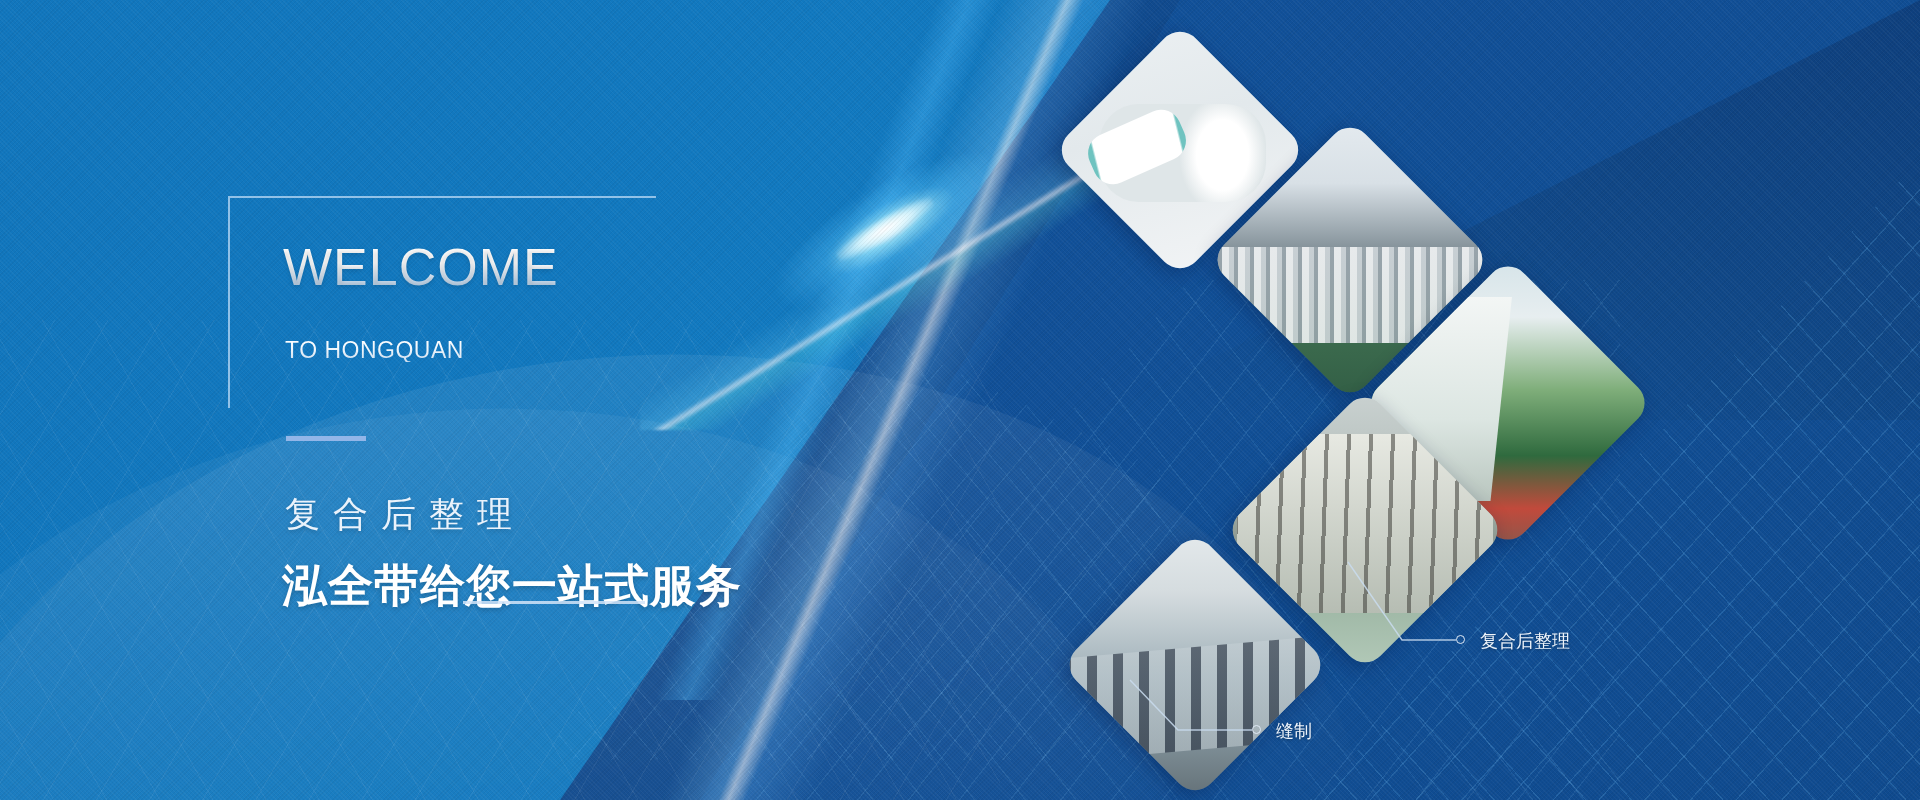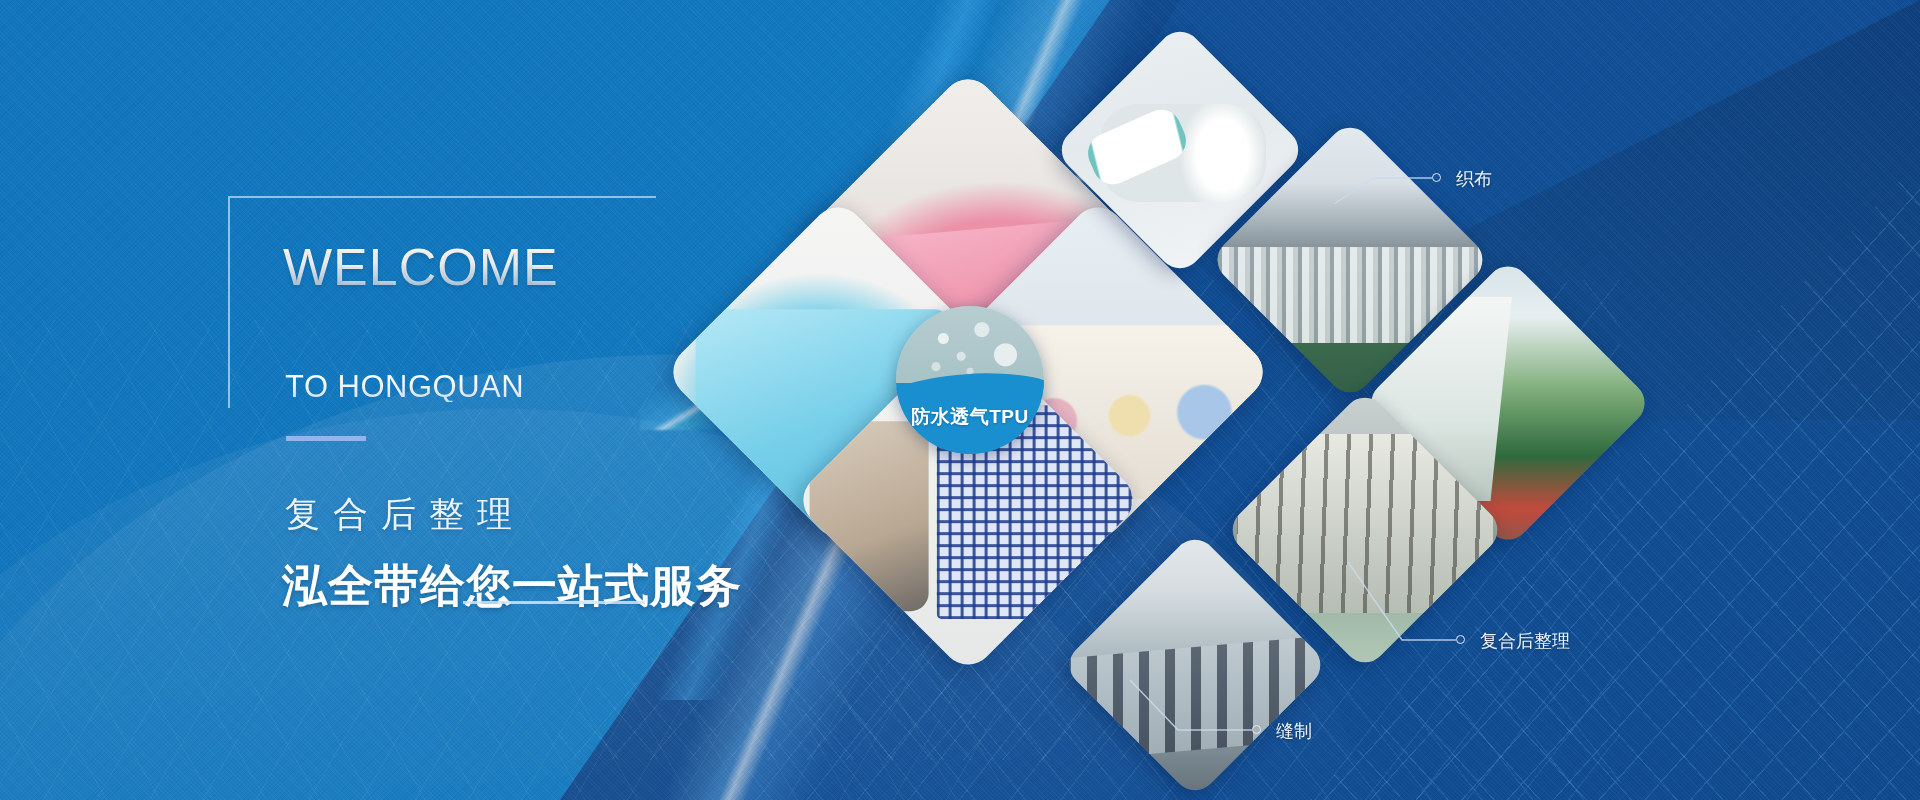--- a/index.html
+++ b/index.html
@@ -127,25 +127,24 @@
   .welcome{
     position:absolute;left:55px;top:45px;
     font-size:52px;font-weight:400;letter-spacing:1px;line-height:1;
     background:linear-gradient(180deg,#ffffff 0%,#ffffff 42%,#c4d7ea 78%,#a9c4de 100%);
     -webkit-background-clip:text;background-clip:text;color:transparent;
     text-shadow:0 2px 4px rgba(0,0,0,.12);
     white-space:nowrap;
   }
   .welcome-sub{
     position:absolute;left:57px;top:143px;
-    font-size:31px;font-weight:400;letter-spacing:.5px;line-height:1;
+    font-size:23px;font-weight:400;letter-spacing:.5px;line-height:1;
     background:linear-gradient(180deg,#ffffff 0%,#f0f6fc 45%,#c9dbed 100%);
     -webkit-background-clip:text;background-clip:text;color:transparent;
     white-space:nowrap;
-    margin-top:32px;
   }
   .rule-short{
     position:absolute;left:58px;top:240px;width:80px;height:5px;background:#93b6e8;
   }
   .cn-line1{
     position:absolute;left:57px;top:295px;
     font-size:35px;letter-spacing:13px;color:#eaf2fb;font-weight:400;
     text-shadow:0 2px 4px rgba(0,0,0,.18);white-space:nowrap;
   }
   .cn-line2{
@@ -358,65 +357,38 @@
   <div class="left-text">
     <div class="bracket"></div>
     <div class="welcome">WELCOME</div>
     <div class="welcome-sub">TO HONGQUAN</div>
     <div class="rule-short"></div>
     <div class="cn-line1">复合后整理</div>
     <div class="cn-line2">泓全带给您一站式服务</div>
   </div>
   <div class="rule-bottom"></div>
 
-  <div class="cluster">
-    <div class="dia dia-top">
-        <div class="inner ph-bed"></div>
-      </div>
-    <div class="dia dia-left">
-        <div class="inner ph-pillow"></div>
-      </div>
-    <div class="dia dia-right">
-        <div class="inner ph-mats"></div>
-      </div>
-    <div class="dia dia-bottom">
-        <div class="inner ph-bibs"></div>
-      </div>
-
-    <div class="circle-center">
-      <div class="drops"></div>
-      <div class="wavecut"></div>
-      <div class="circle-label">防水透气TPU</div>
-    </div>
-  </div>
 
   <div class="pdia p-yarn">
       <div class="inner img-yarn"></div>
     </div>
   <div class="pdia p-weave">
       <div class="inner img-weave"></div>
     </div>
   <div class="pdia p-dye">
       <div class="inner img-dye"></div>
     </div>
   <div class="pdia p-lam">
       <div class="inner img-lam"></div>
     </div>
   <div class="pdia p-sew">
       <div class="inner img-sew"></div>
     </div>
 
 
-  <div class="callout c-weave">
-    <svg width="200" height="40">
-        <path d="M -36 44 L 4 18 L 62 18"></path>
-      </svg>
-    <div class="dot" style="left:62px;top:13px;"></div>
-    <div class="lbl" style="left:86px;top:7px;">织布</div>
-  </div>
 
 
   <div class="callout c-lam">
     <svg width="250" height="40">
         <path d="M -72 -58 L -18 20 L 36 20"></path>
       </svg>
     <div class="dot" style="left:36px;top:15px;"></div>
     <div class="lbl" style="left:60px;top:9px;">复合后整理</div>
   </div>
 

